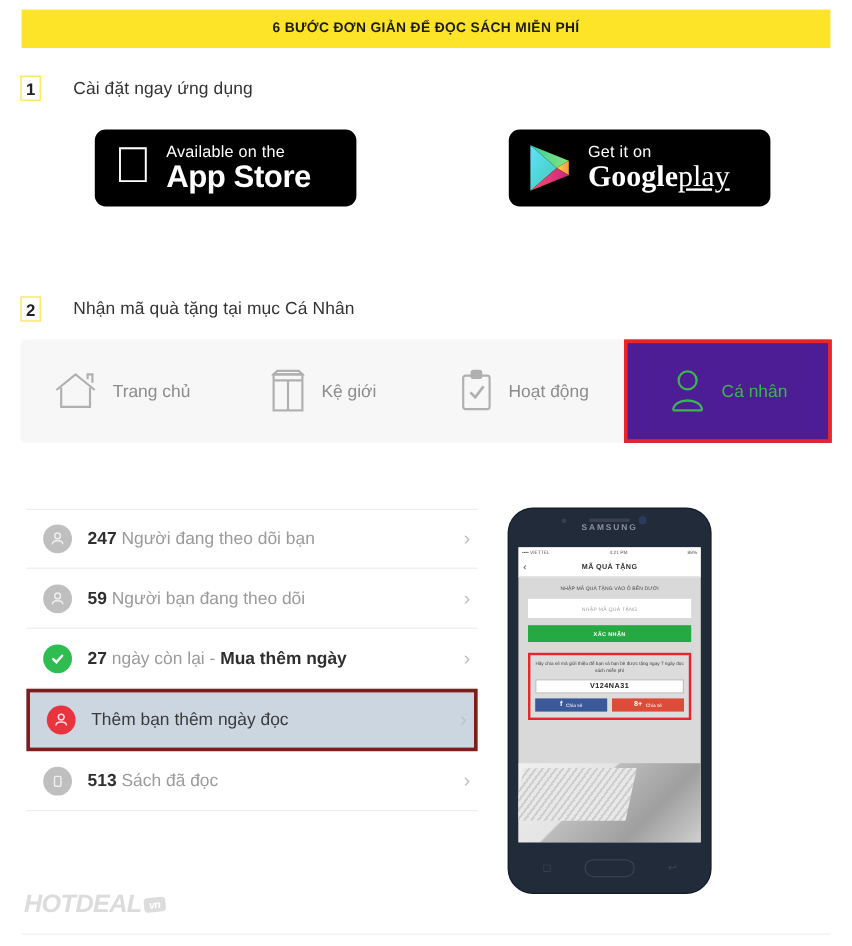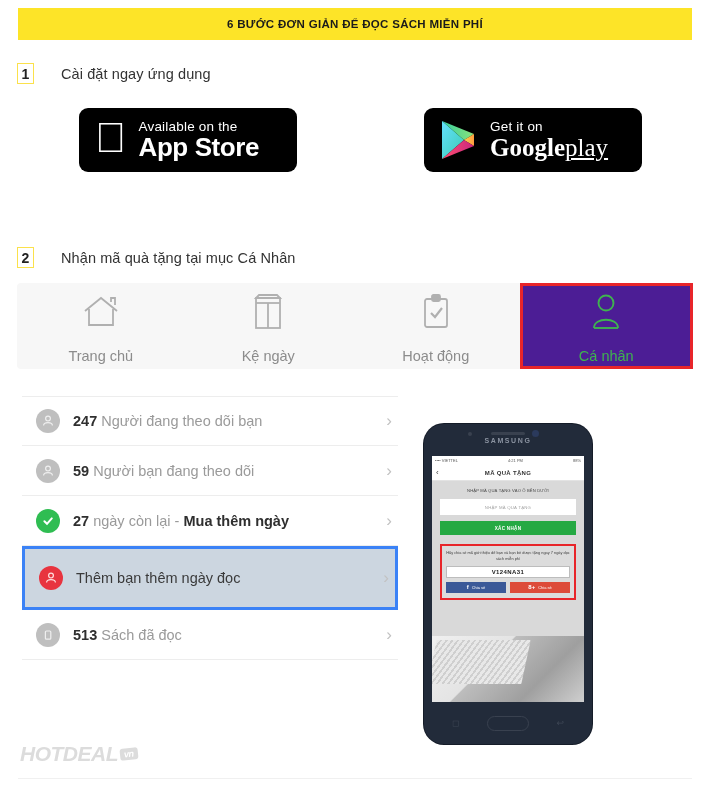--- a/index.html
+++ b/index.html
@@ -65,36 +65,36 @@
   .tabbar {
     position: absolute;
     left: 17px; top: 283px;
     width: 676px; height: 86px;
     background: #f7f7f7;
     border-radius: 4px;
     display: flex;
   }
   .tab {
     flex: 1;
-    display: flex; flex-direction: column;
+    display: flex; flex-direction: row;
     align-items: center; justify-content: center;
     position: relative;
     gap: 11px;
   }
   .tab .icon { height: 46px; display: flex; align-items: center; justify-content: center; }
   .tab .tab-label {
     font-size: 14.5px; color: #8c8c8c; margin-top: 2px;
   }
   .tab.active { background: #4c1d95; border: 3px solid #e8252a; }
   .tab.active .tab-label { color: #3fb34f; }
 
   
   .list {
     position: absolute;
-    left: 22px; top: 396px;
+    left: 22px; top: 424px;
     width: 376px;
   }
   .row {
     height: 50px;
     display: flex; align-items: center;
     border-bottom: 1px solid #ededed;
     position: relative;
     padding-left: 14px;
   }
   .row:first-child { border-top: 1px solid #ededed; }
@@ -109,22 +109,22 @@
   .row-text { font-size: 14.5px; color: #9a9a9a; white-space: nowrap; }
   .row-text b { color: #2f2f2f; font-weight: bold; }
   .row-text .plain { color: #3a3a3a; }
   .chev {
     position: absolute; right: 6px; top: 50%;
     transform: translateY(-50%);
     color: #c2c2c2; font-size: 17px;
   }
   .row.highlight {
     background: #ccd6e0;
-    border: 3px solid #3b82f6;
-    height: 64px;
+    border: 3px solid #7f1d1d;
+    height: 52px;
   }
   .row.highlight .row-text { color: #2f2f2f; }
 
   
   .phone {
     position: absolute;
     left: 424px; top: 424px;
     width: 168px; height: 320px;
     background: #222b3a;
     border-radius: 20px;
@@ -316,21 +316,21 @@
 
   <div class="tab">
     <span class="icon">
       <svg width="34" height="38" viewBox="0 0 34 38" fill="none" stroke="#b0b0b0" stroke-width="1.8">
         <rect x="5" y="5" width="24" height="30"></rect>
         <path d="M5 10 H29"></path>
         <path d="M17 10 V35"></path>
         <path d="M8 2 H26 L29 5 H5 Z"></path>
       </svg>
     </span>
-    <span class="tab-label">Kệ ngày</span>
+    <span class="tab-label">Kệ giới</span>
   </div>
 
   <div class="tab">
     <span class="icon">
       <svg width="32" height="40" viewBox="0 0 32 40" fill="none" stroke="#b0b0b0" stroke-width="1.8">
         <rect x="5" y="7" width="22" height="28" rx="2"></rect>
         <rect x="12" y="3" width="8" height="6" rx="1.5" fill="#b0b0b0"></rect>
         <path d="M11 21 l4 4 l7 -9" stroke-width="2.2"></path>
       </svg>
     </span>

